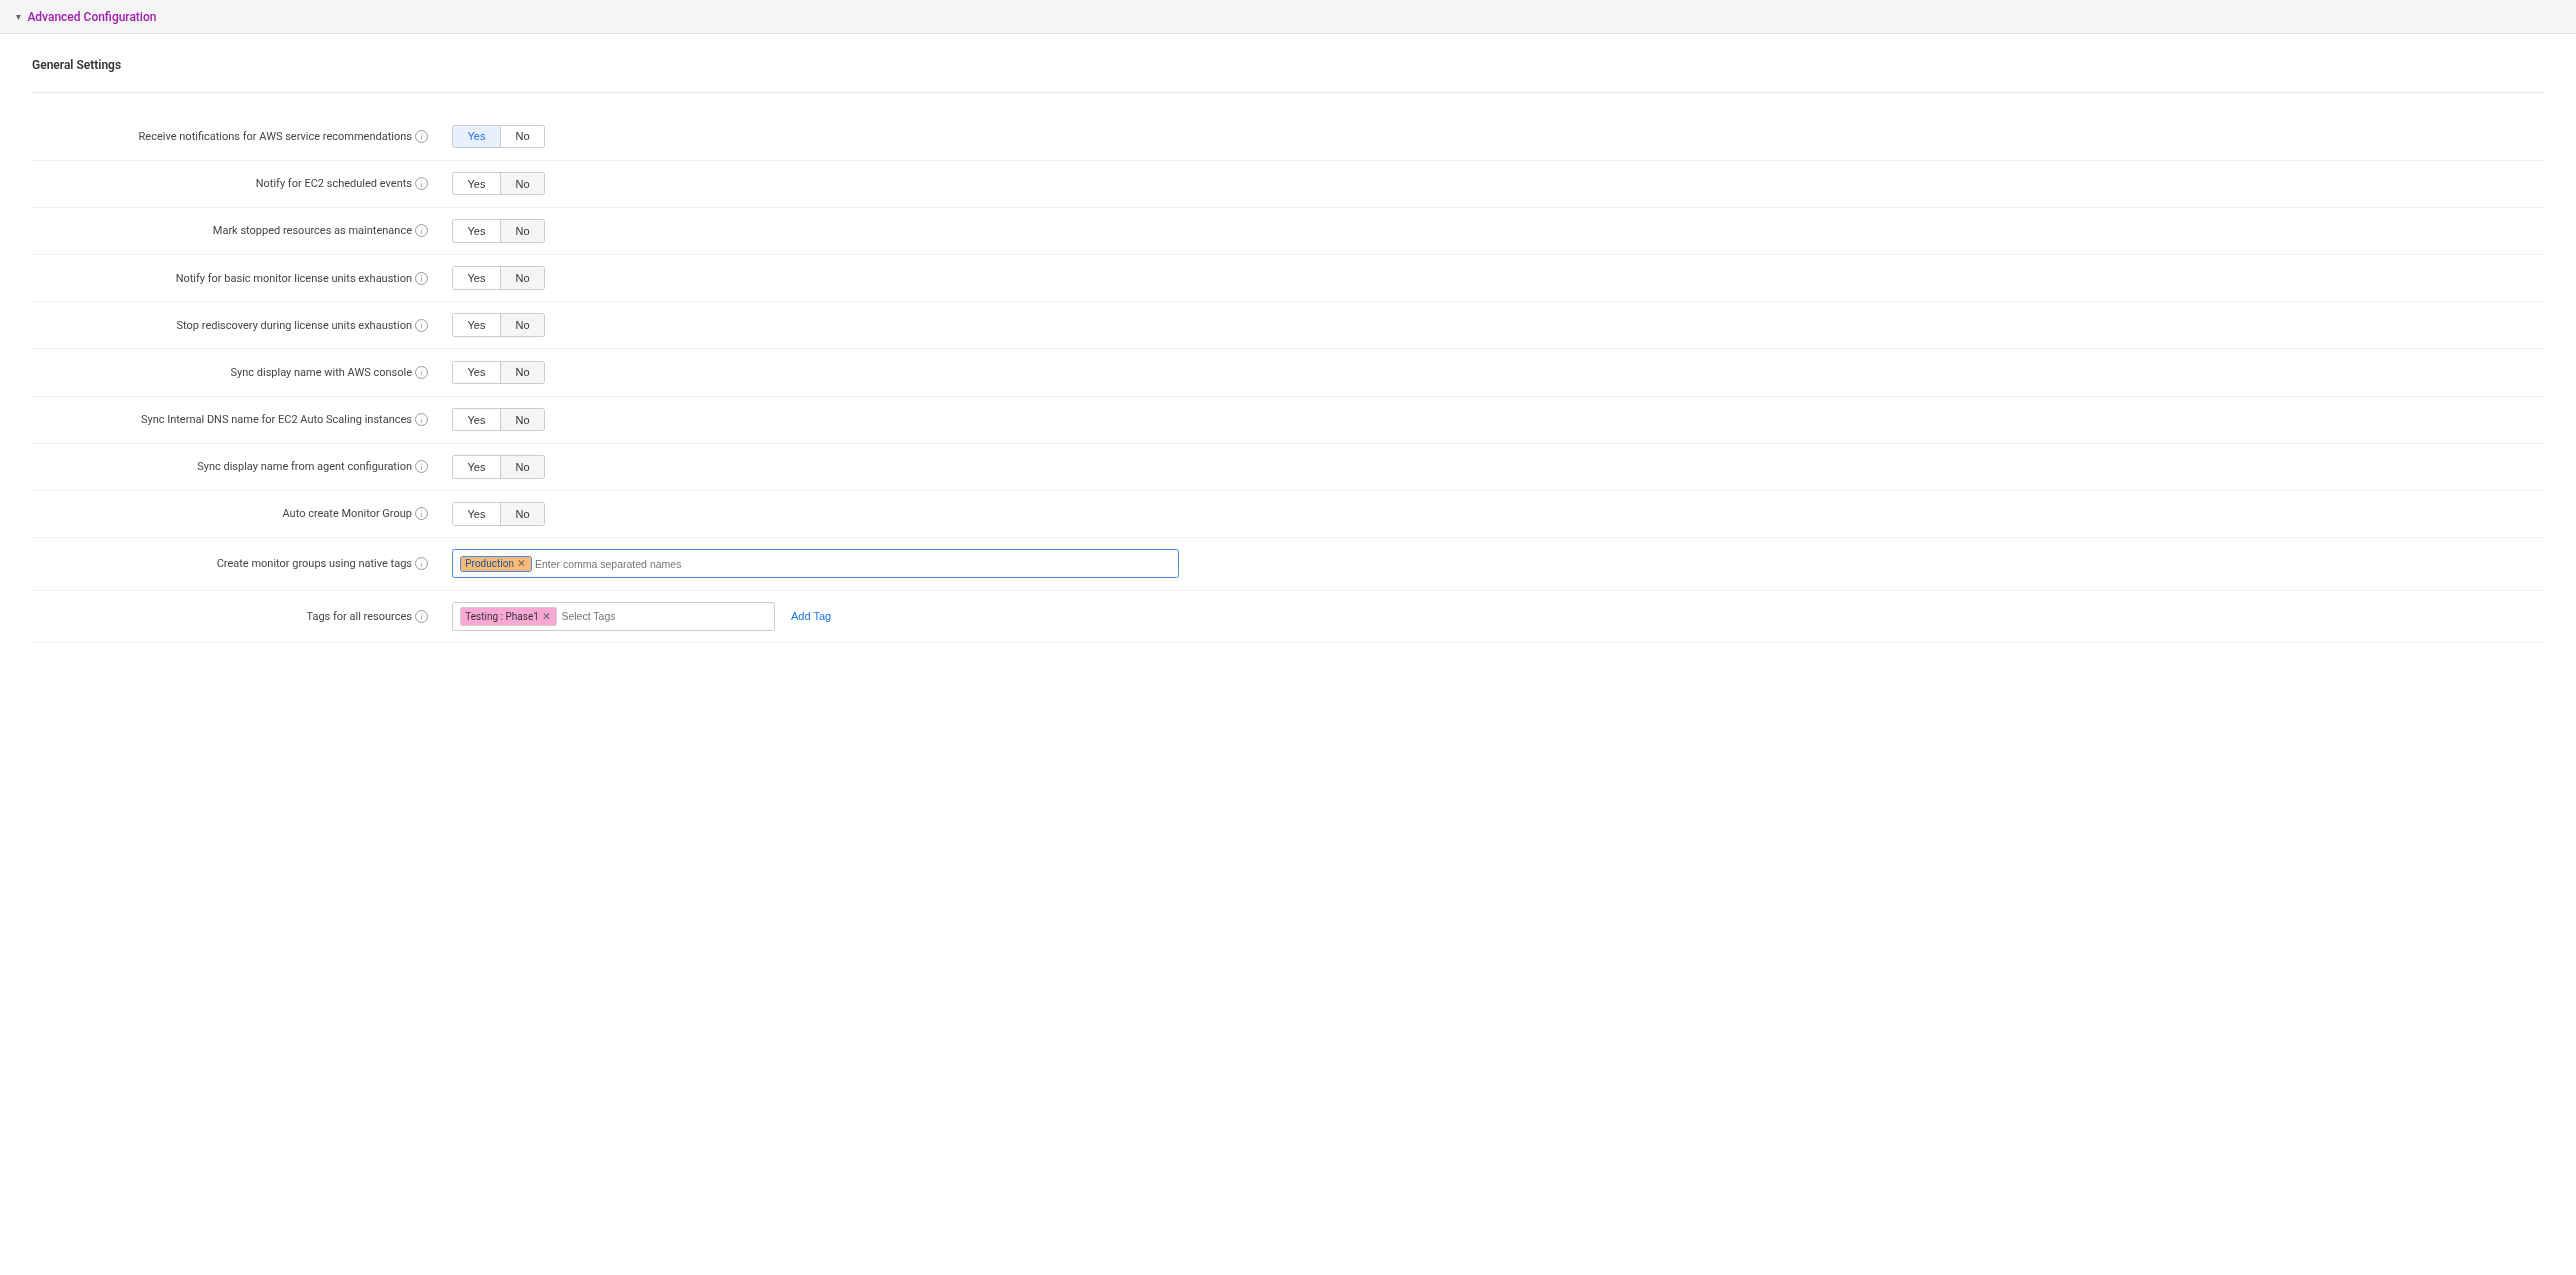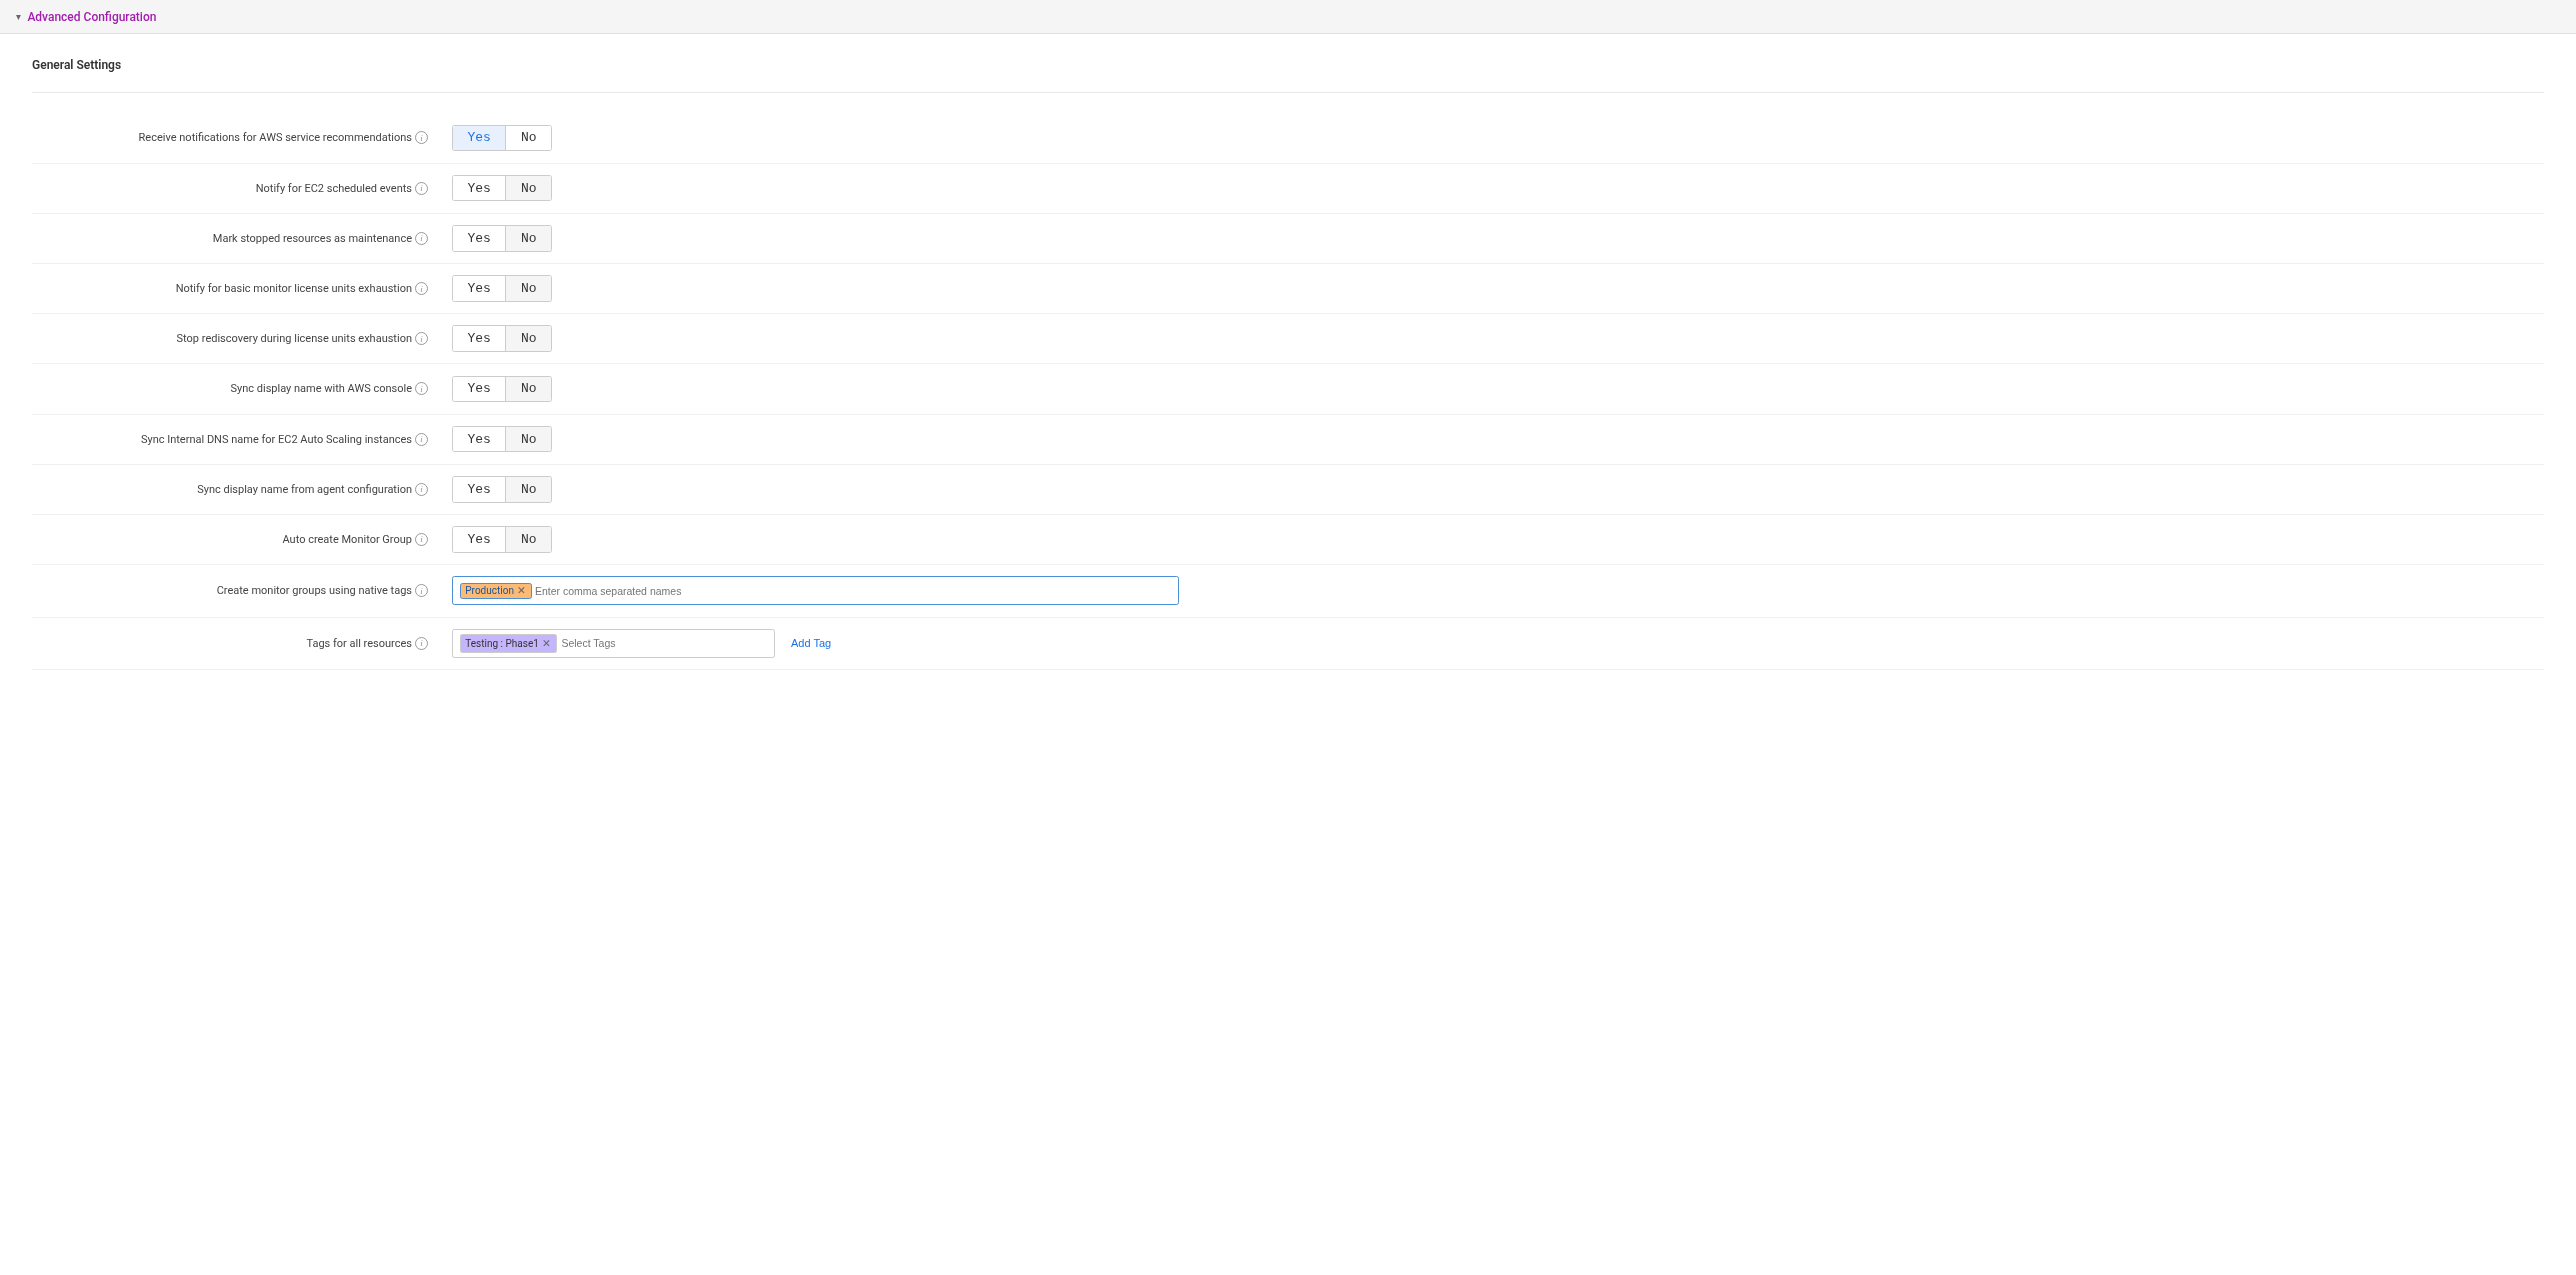--- a/index.html
+++ b/index.html
@@ -85,27 +85,26 @@
 
     .yes-no-group {
       display: flex;
       border: 0.8px solid #ccc;
       border-radius: 2.4px;
       overflow: hidden;
     }
 
     .yn-btn {
       padding: 4.8px 14.5px;
-      font-size: 13px;
+      font-size: 11px;
       background: #fff;
       border: none;
       cursor: pointer;
       color: #333;
       outline: none;
-      font-family: Liberation Mono, monospace;
     }
 
     .yn-btn:first-child {
       border-right: 0.8px solid #ccc;
     }
 
     .yn-btn.active {
       background: #e8f0fe;
       color: #1a73e8;
     }
@@ -155,21 +154,21 @@
       border-radius: 2.4px;
       padding: 3.2px 6.5px;
       min-height: 29px;
       min-width: 323px;
       gap: 4.8px;
     }
 
     .resource-tag-chip {
       display: inline-flex;
       align-items: center;
-      background: #c4b5fd;
+      background: #f9a8d4;
       border: 0.8px solid #ccc;
       border-radius: 2.4px;
       padding: 1.6px 4.8px;
       font-size: 10px;
       color: #333;
       gap: 3.2px;
     }
 
     .resource-tag-chip .remove-tag {
       cursor: pointer;

